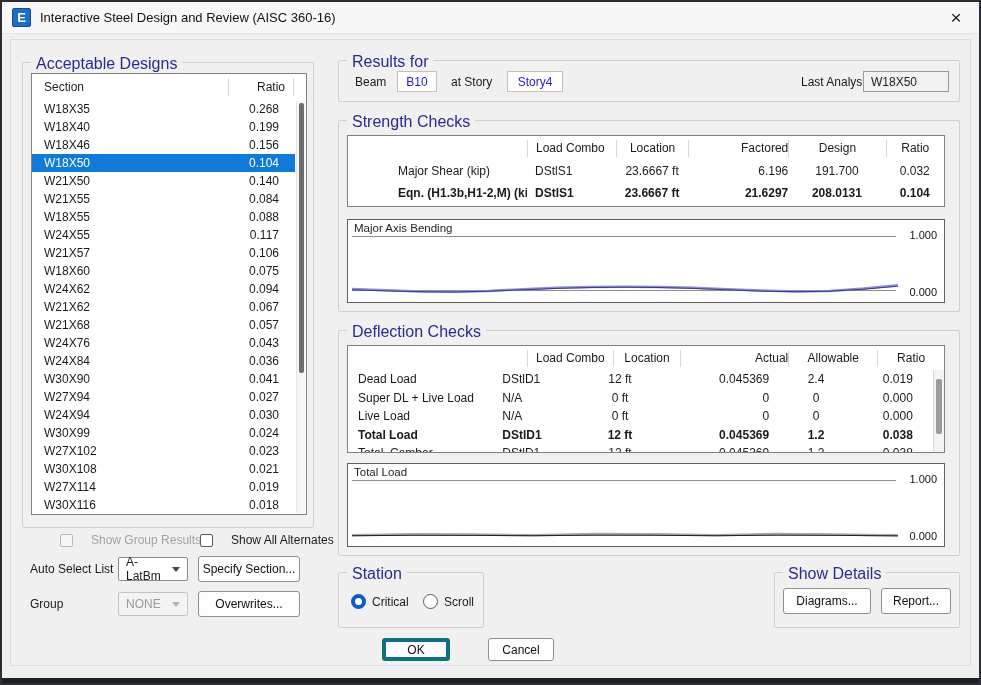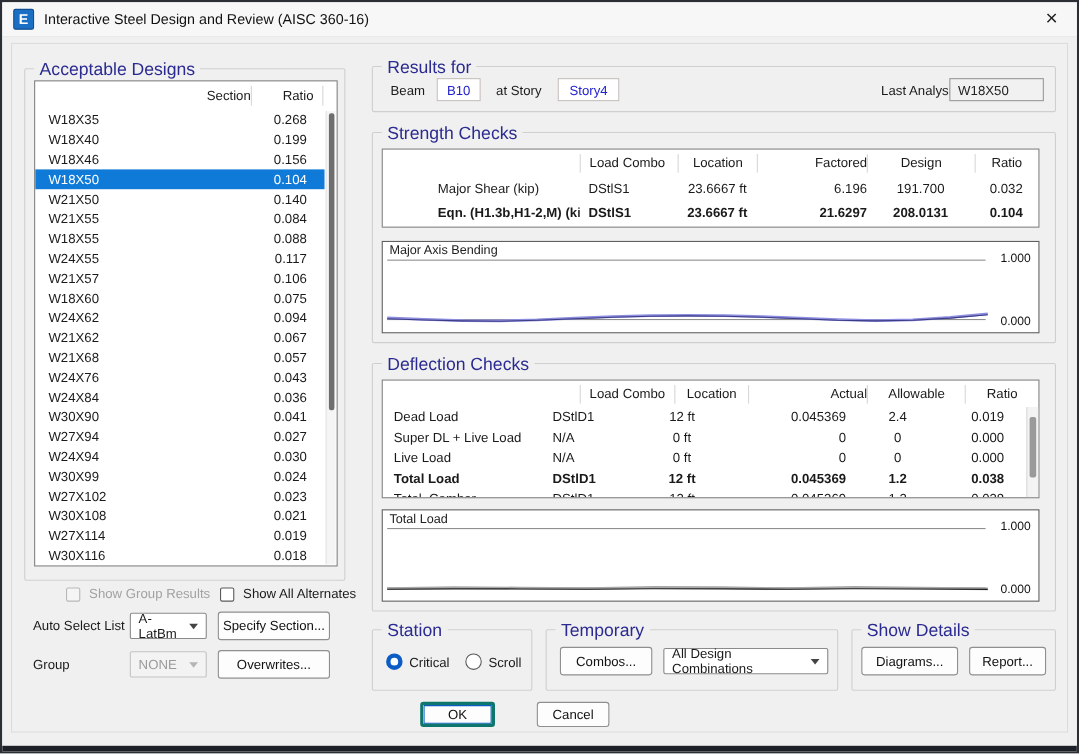--- a/index.html
+++ b/index.html
@@ -22,33 +22,33 @@
   .panel { position:absolute; left:8px; right:8px; top:5px; bottom:12px; border:1px solid #dcdcdc; background:#f0f0f0; }
 
   .group { position:absolute; border:1px solid #cfcfcf; border-radius:2px; }
   .glabel { position:absolute; top:-8px; left:8px; background:#f0f0f0; padding:0 5px;
             color:#2a2a90; font-size:16px; white-space:nowrap; }
 
   
   .listbox { position:absolute; left:8px; top:10px; width:276px; height:442px; background:#fff;
              border:1px solid #808080; overflow:hidden; }
   .list-header { display:flex; height:26px; align-items:center; }
-  .lh-section { flex:1; padding-left:12px; color:#222;text-align:right; }
+  .lh-section { flex:1; padding-left:12px; color:#222; }
   .lh-ratio { width:66px; text-align:right; padding-right:8px; border-left:1px solid #d6d6d6;
               border-right:1px solid #d6d6d6; height:18px; line-height:18px; margin-right:12px; }
   .list-rows { position:absolute; top:26px; left:0; right:11px; bottom:0; }
   .list-row { display:flex; height:18px; align-items:center; cursor:default; }
   .list-row .sec { flex:1; padding-left:12px; }
   .list-row .rat { width:72px; text-align:right; padding-right:16px; }
   .list-row.selected { background:#0f7ad8; color:#fff; }
   .vscroll { position:absolute; right:1px; top:27px; bottom:1px; width:9px; background:#f5f5f5; border-left:1px solid #e4e4e4; }
   .vscroll .thumb { position:absolute; left:2px; width:5px; background:#6e6e6e; border-radius:2px; }
 
   .lbl { position:absolute; white-space:nowrap; }
-  .cb-row { position:absolute; display:flex; align-items:center; gap:8px; cursor:default;padding-left:28px; }
+  .cb-row { position:absolute; display:flex; align-items:center; gap:18px; cursor:default;padding-left:28px; }
   .cb { width:13px; height:13px; border:1px solid #5a5a5a; background:#fff; border-radius:2px; flex:none; }
   .cb-row.disabled .cb { border-color:#b8b8b8; background:#f5f5f5; }
   .cb-row.disabled .cb-label { color:#a2a2a2; }
 
   .dd { position:absolute; height:24px; border:1px solid #8a8a8a; border-radius:2px; background:#fff;
         display:flex; align-items:center; justify-content:space-between; padding:0 7px; cursor:default; }
   .dd .caret { width:0; height:0; border-left:4px solid transparent; border-right:4px solid transparent;
                border-top:5px solid #444; margin-left:6px; }
   .dd.disabled { background:#f3f3f3; border-color:#c3c3c3; color:#9a9a9a; }
   .dd.disabled .caret { border-top-color:#b5b5b5; }
@@ -373,28 +373,20 @@
       <div class="rad-row" style="left:12px; top:21px;">
         <span class="rad sel"></span>
         <span>Critical</span>
       </div>
       <div class="rad-row" style="left:84px; top:21px;">
         <span class="rad"></span>
         <span>Scroll</span>
       </div>
     </div>
 
-    <div class="group" style="left:494px; top:538px; width:266px; height:56px;">
-      <span class="glabel">Temporary</span>
-      <div class="btn" style="left:12px; top:15px; width:84px; height:26px;">Combos...</div>
-      <div class="dd" style="left:106px; top:16px; width:150px;">
-        <span>All Design Combinations</span>
-        <span class="caret"></span>
-      </div>
-    </div>
 
     <div class="group" style="left:772px; top:538px; width:186px; height:56px;">
       <span class="glabel">Show Details</span>
       <div class="btn" style="left:8px; top:15px; width:88px; height:26px;">Diagrams...</div>
       <div class="btn" style="left:106px; top:15px; width:70px; height:26px;">Report...</div>
     </div>
 
     <div class="btn primary" style="left:380px; top:604px; width:68px; height:23px;">OK</div>
     <div class="btn" style="left:486px; top:604px; width:66px; height:23px;">Cancel</div>
   </div>

